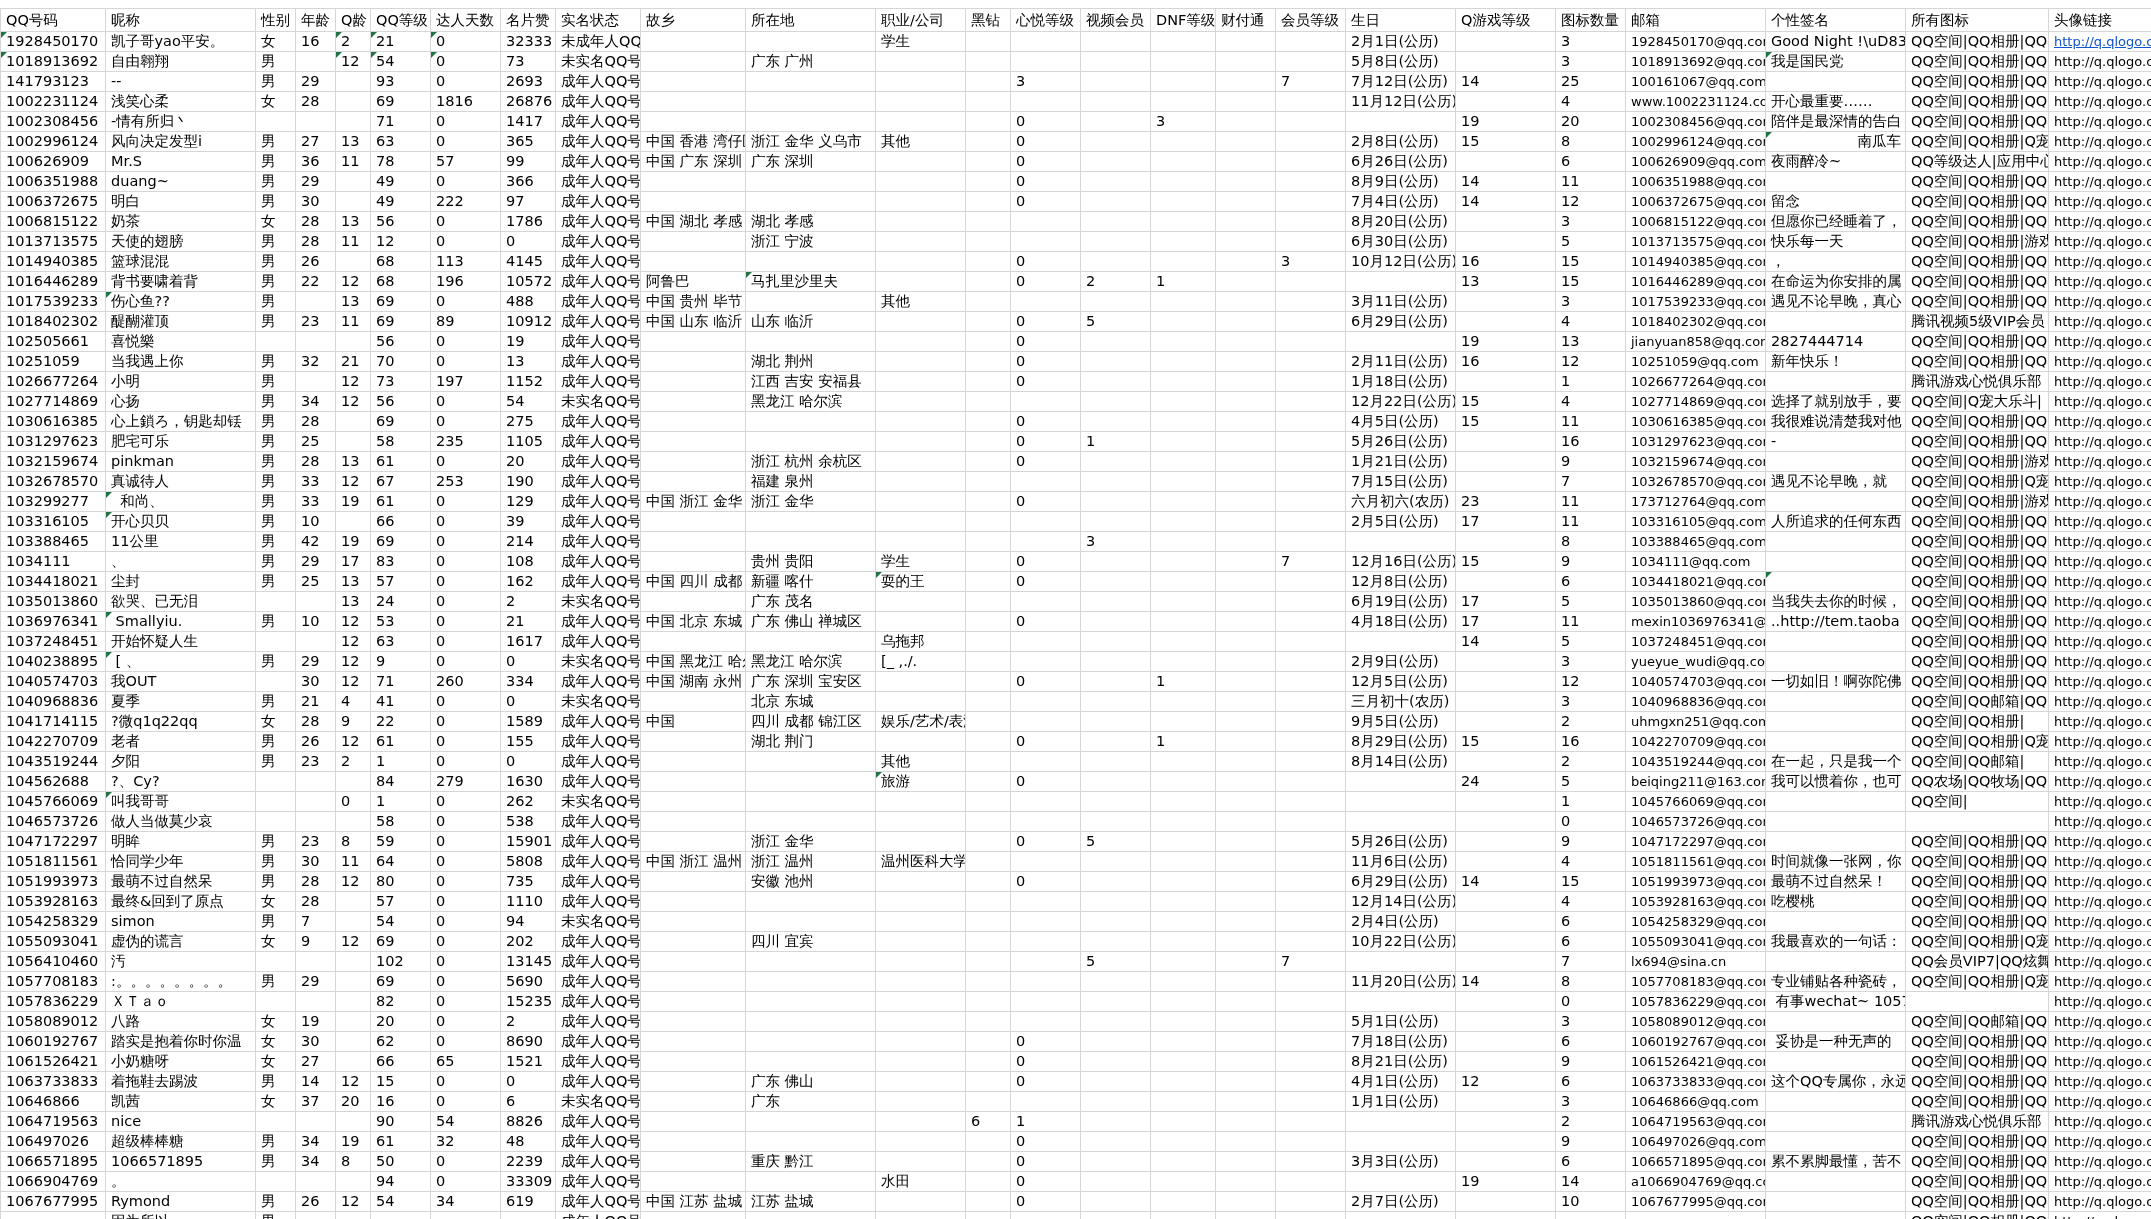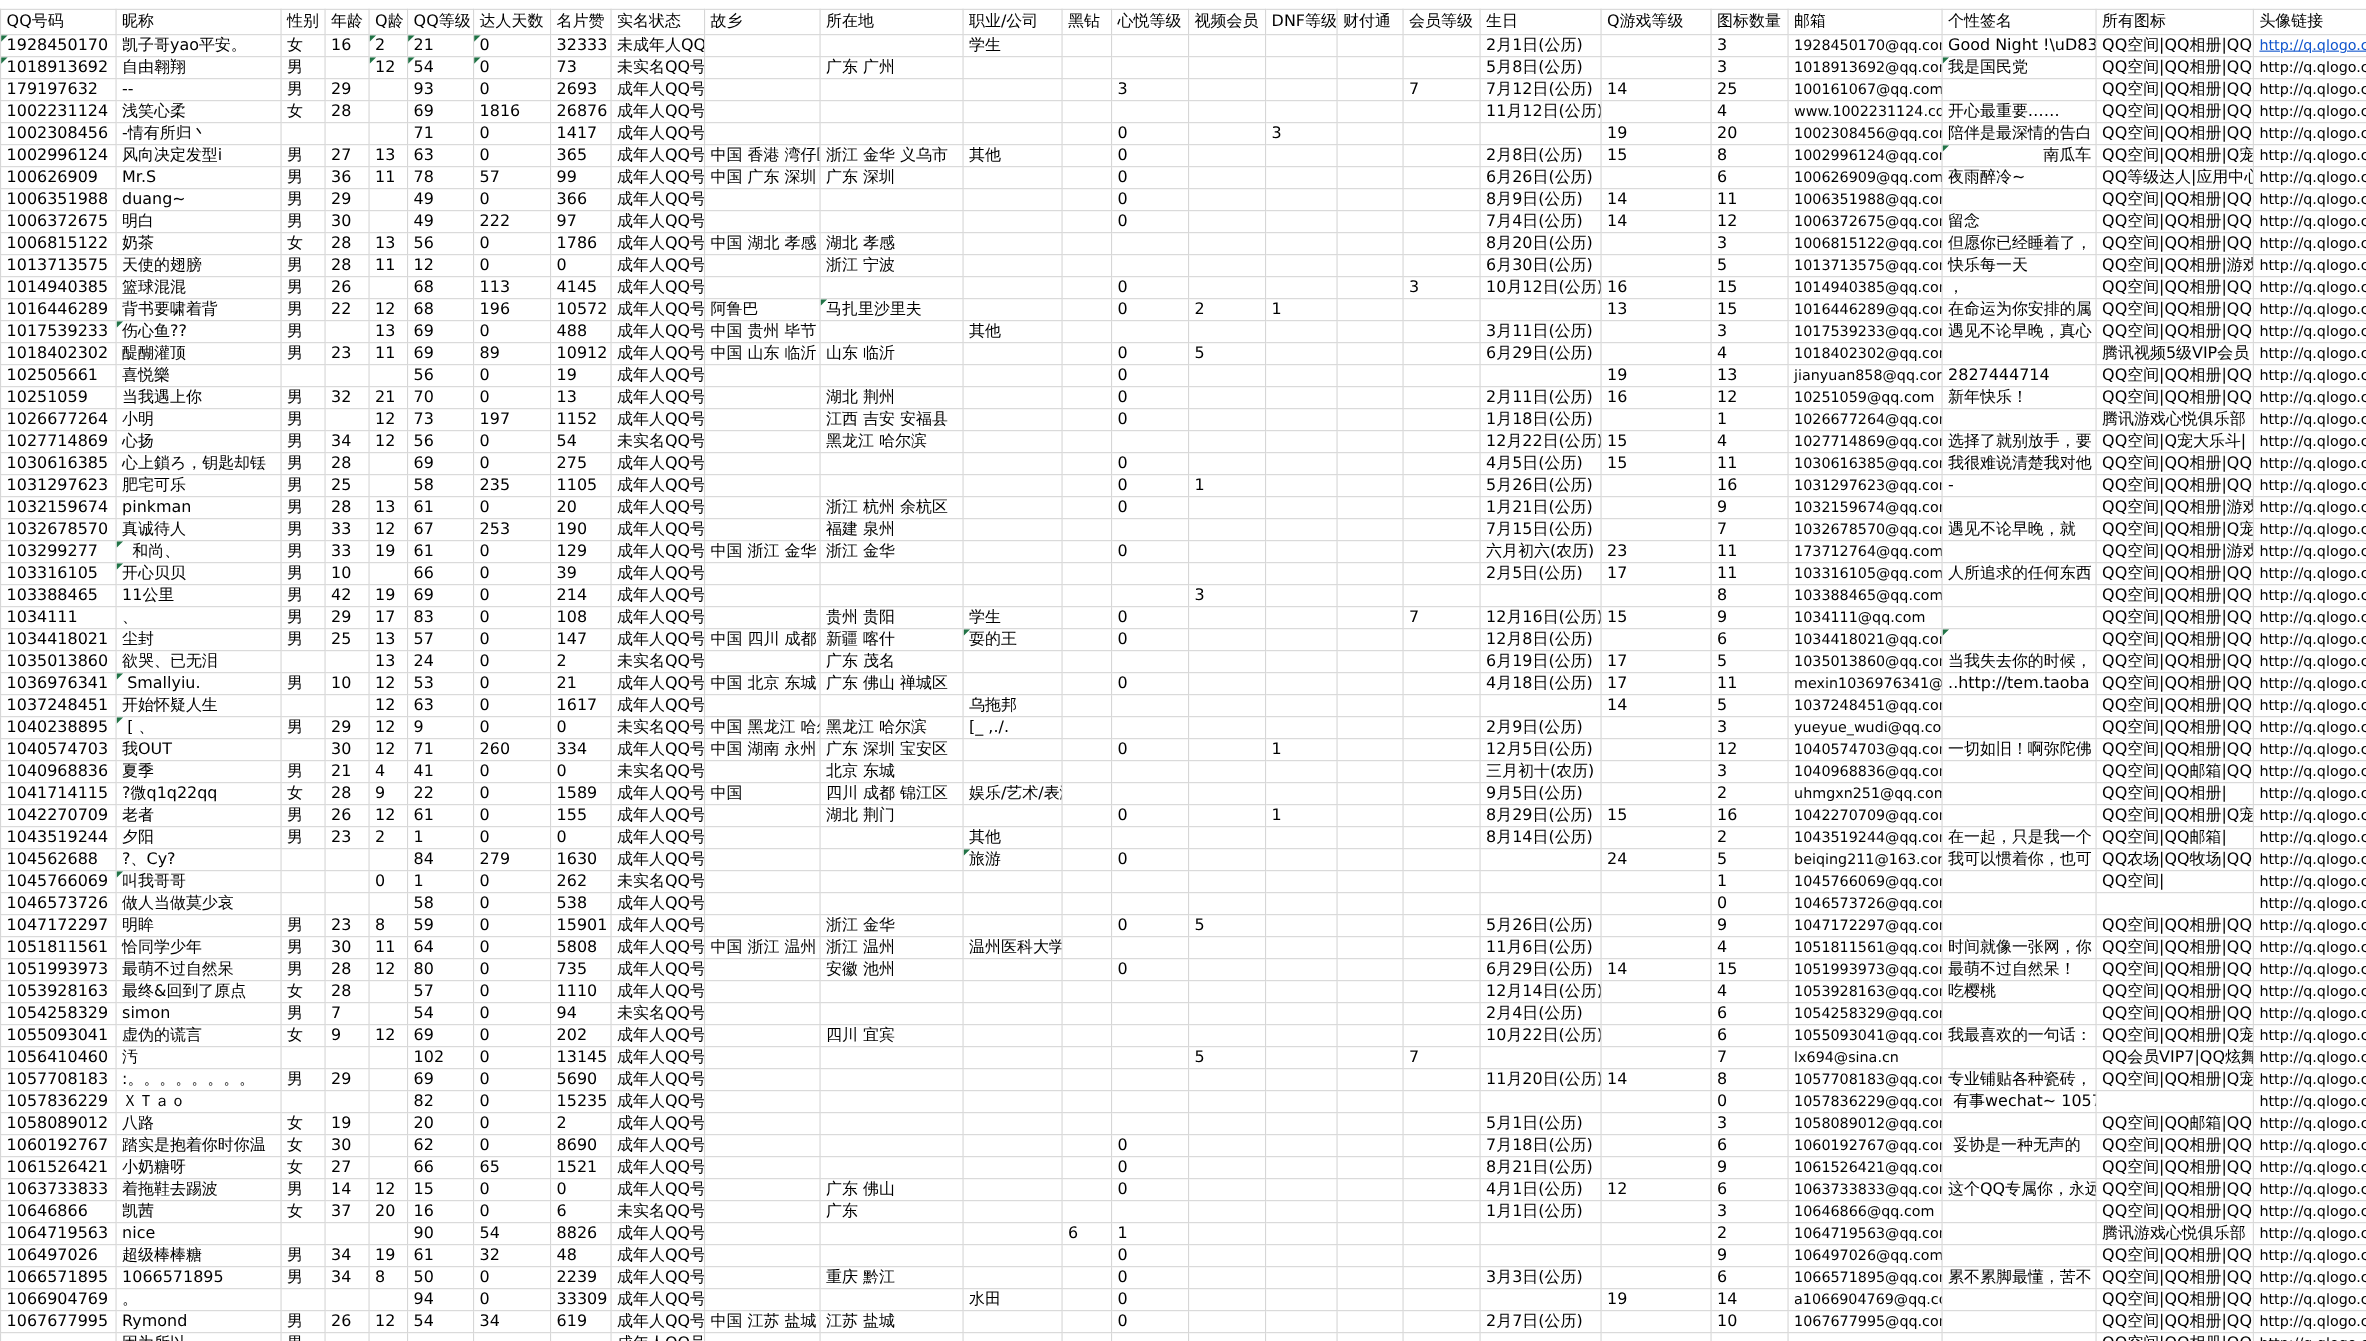--- a/index.html
+++ b/index.html
@@ -124,21 +124,21 @@
         <td></td>
         <td>5月8日(公历)</td>
         <td></td>
         <td>3</td>
         <td class="lat">1018913692@qq.com</td>
         <td class="gt">我是国民党</td>
         <td>QQ空间|QQ相册|QQ</td>
         <td class="lat">http://q.qlogo.cn</td>
       </tr>
       <tr>
-        <td>179197632</td>
+        <td>141793123</td>
         <td>--</td>
         <td>男</td>
         <td>29</td>
         <td></td>
         <td>93</td>
         <td>0</td>
         <td>2693</td>
         <td>成年人QQ号</td>
         <td></td>
         <td></td>
@@ -806,21 +806,21 @@
         <td class="lat">http://q.qlogo.cn</td>
       </tr>
       <tr>
         <td>1034418021</td>
         <td>尘封</td>
         <td>男</td>
         <td>25</td>
         <td>13</td>
         <td>57</td>
         <td>0</td>
-        <td>147</td>
+        <td>162</td>
         <td>成年人QQ号</td>
         <td>中国 四川 成都</td>
         <td>新疆 喀什</td>
         <td class="gt">耍的王</td>
         <td></td>
         <td>0</td>
         <td></td>
         <td></td>
         <td></td>
         <td></td>

